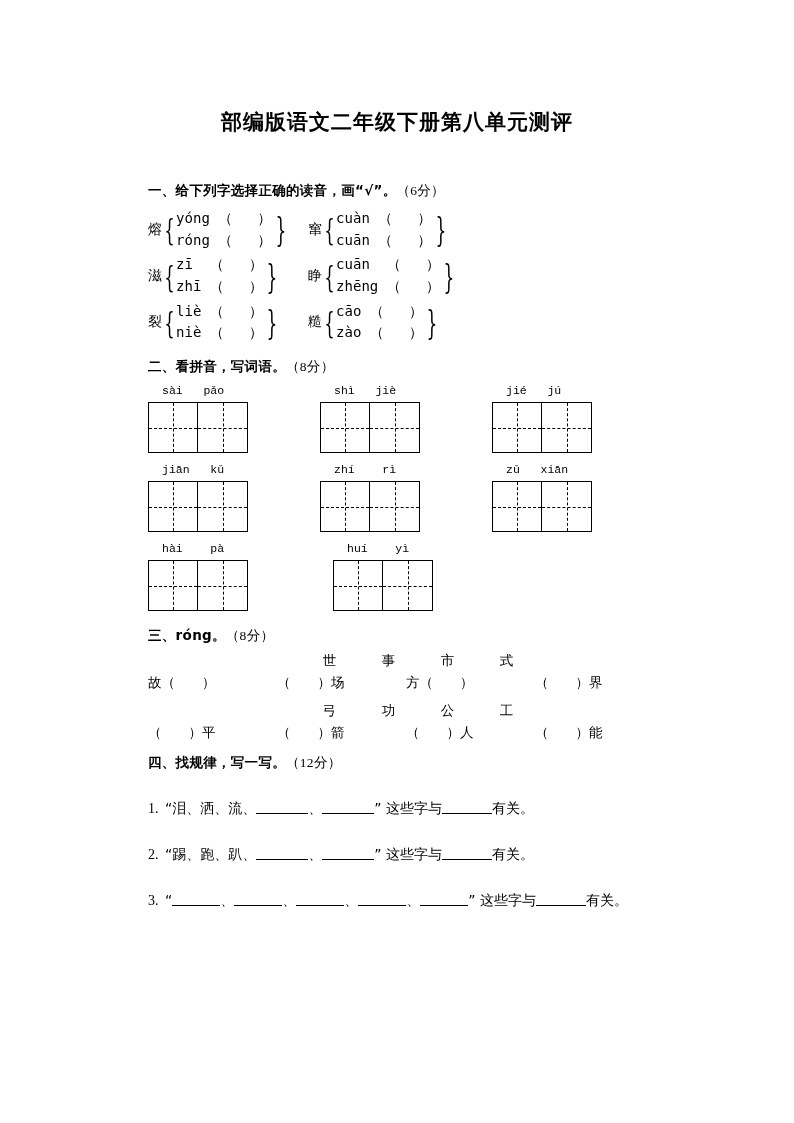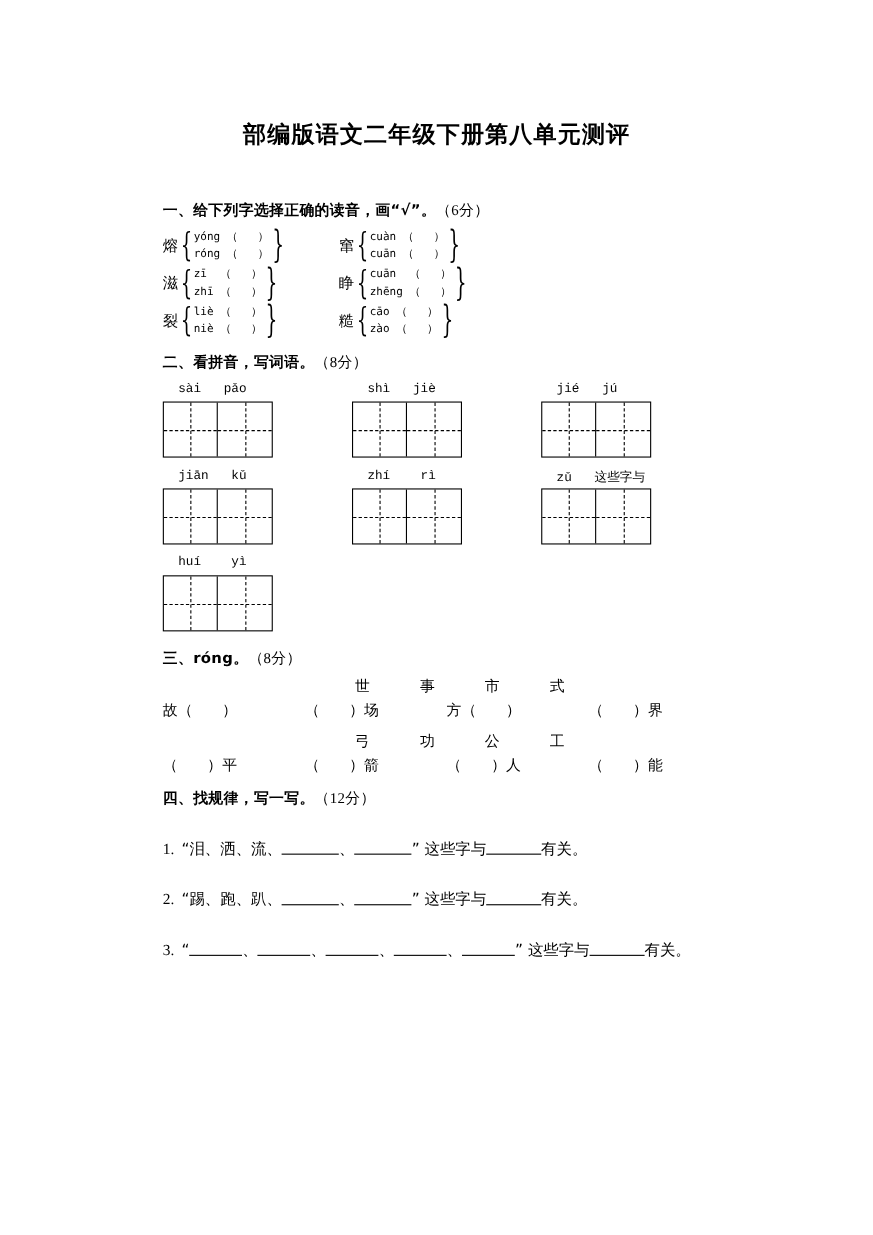--- a/index.html
+++ b/index.html
@@ -82,21 +82,21 @@
     font-family: "DejaVu Serif", serif;
     transform: scaleX(0.5);
     display: inline-block;
     margin-left: -2px;
     color: #000;
   }
   .opts {
     display: flex;
     flex-direction: column;
     font-family: "DejaVu Sans Mono", "Liberation Mono", monospace;
-    font-size: 10px;
+    font-size: 14px;
     line-height: 1.55;
   }
   .opt { white-space: pre; }
 
   
   .words-block { margin-top: 8px; }
   .words-row {
     display: flex;
     margin-bottom: 10px;
   }
@@ -310,29 +310,36 @@
             </div>
           </div>
           <div class="word-group g1">
             <div class="word-pinyin">zhí    rì</div>
             <div class="tianzi">
               <div class="cell"></div>
               <div class="cell"></div>
             </div>
           </div>
           <div class="word-group g2">
-            <div class="word-pinyin">zǔ   这些字与</div>
+            <div class="word-pinyin">zǔ   xiān</div>
             <div class="tianzi">
               <div class="cell"></div>
               <div class="cell"></div>
             </div>
           </div>
         </div>
 
         <div class="words-row">
+          <div class="word-group g0">
+            <div class="word-pinyin">hài    pà</div>
+            <div class="tianzi">
+              <div class="cell"></div>
+              <div class="cell"></div>
+            </div>
+          </div>
           <div class="word-group g1">
             <div class="word-pinyin">huí    yì</div>
             <div class="tianzi">
               <div class="cell"></div>
               <div class="cell"></div>
             </div>
           </div>
         </div>
 
       </div>

